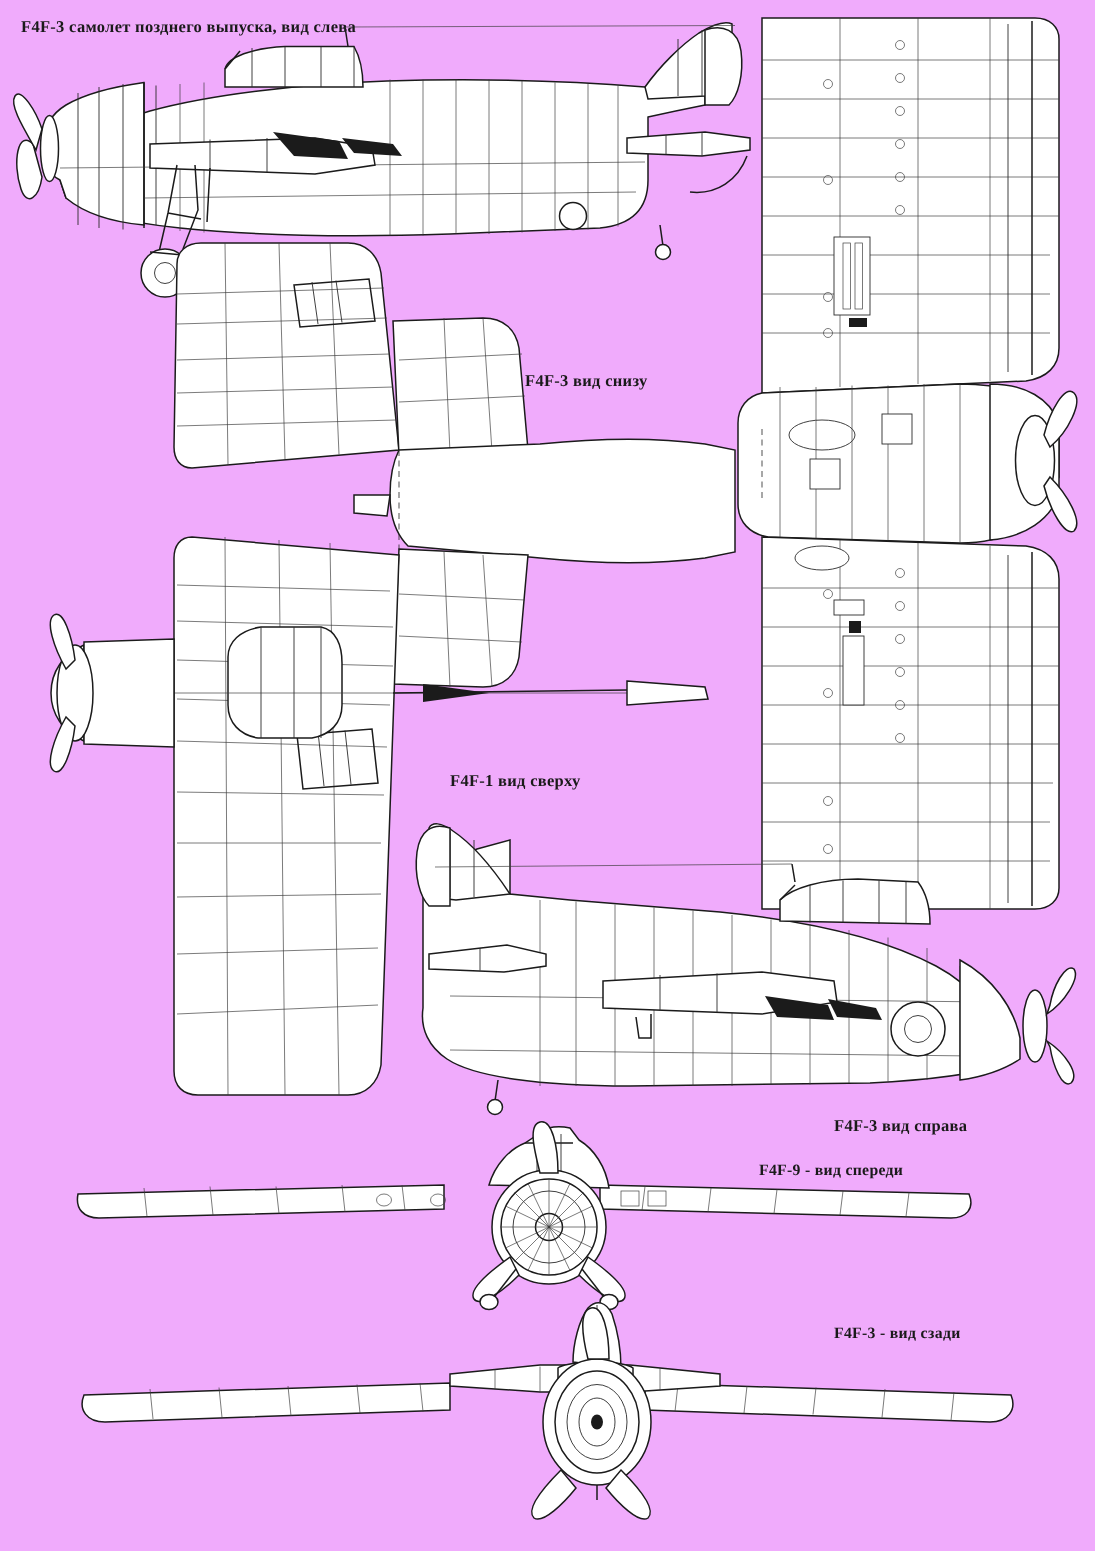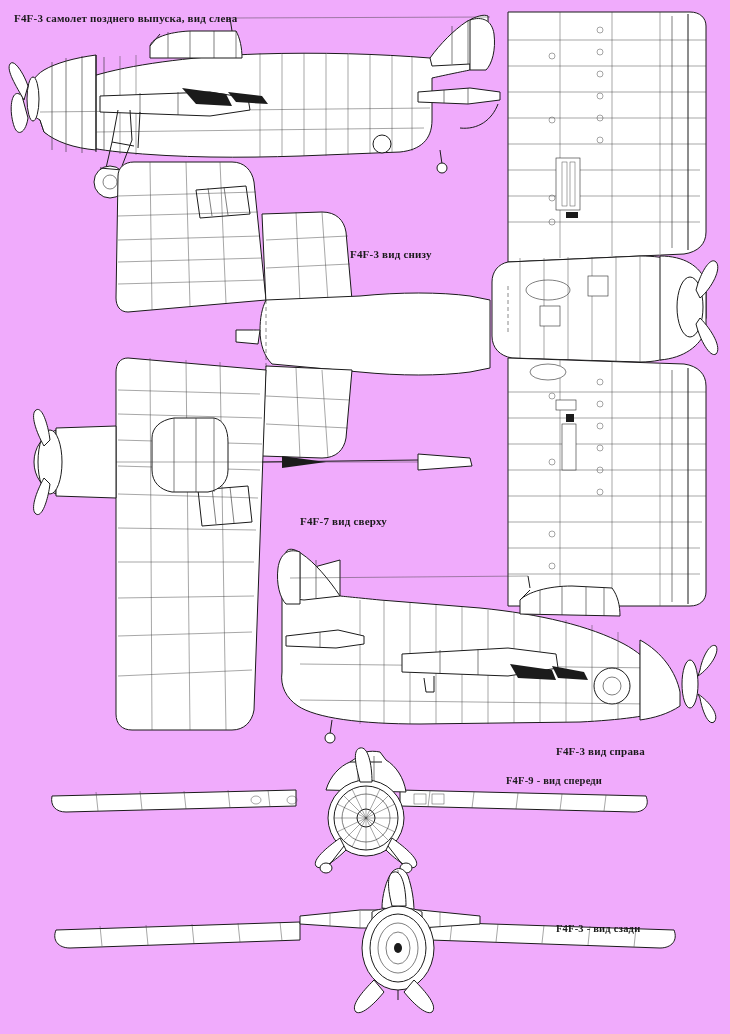--- a/index.html
+++ b/index.html
@@ -471,21 +471,21 @@
 
       <path class="ln" d="M398,990 L398,1000"></path>
     </g>
 
   </svg>
 
   <div class="lbl" style="left:14px;top:12px;">F4F-3   самолет позднего выпуска, вид слева</div>
 
   <div class="lbl" style="left:350px;top:248px;">F4F-3 вид снизу</div>
 
-  <div class="lbl" style="left:300px;top:515px;">F4F-7 вид сверху</div>
+  <div class="lbl" style="left:300px;top:515px;">F4F-1 вид сверху</div>
 
   <div class="lbl" style="left:556px;top:745px;">F4F-3  вид справа</div>
 
   <div class="lbl small" style="left:506px;top:775px;">F4F-9 - вид спереди</div>
 
-  <div class="lbl small" style="left:556px;top:884px;margin-top:39px;">F4F-3 - вид сзади</div>
+  <div class="lbl small" style="left:556px;top:884px;">F4F-3 - вид сзади</div>
 
 </div>
 
 </body></html>

